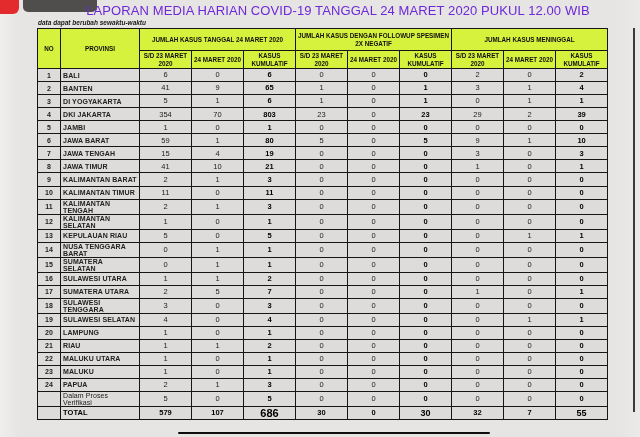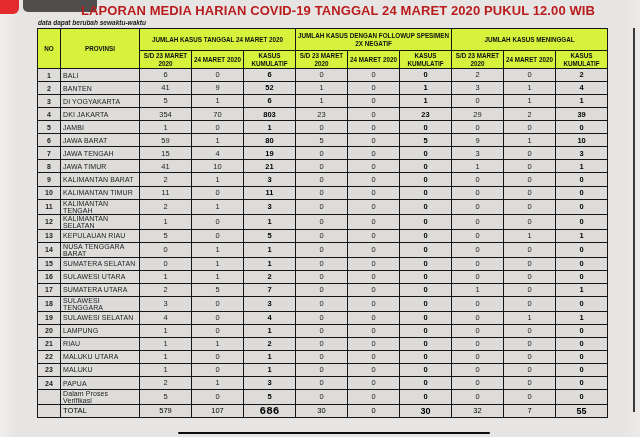--- a/index.html
+++ b/index.html
@@ -8,21 +8,21 @@
     background:linear-gradient(90deg,#efeeec 0%,#e7e5e3 3%,#e7e5e3 97%,#eceae8 100%);
     font-family:"Liberation Sans", sans-serif;
     color:#111;
   }
   .red-corner{position:absolute;left:0;top:0;width:19px;height:14px;background:#e32a2c;border-radius:0 0 6px 0;}
   .gray-bar{position:absolute;left:23px;top:0;width:74px;height:12px;background:#4f4e4c;border-radius:0 0 5px 5px;}
   .edge-line{position:absolute;left:633px;top:28px;height:384px;width:2px;background:#3a3a3a;}
   .bottom-line{position:absolute;left:178px;top:432px;width:312px;height:2px;background:#0d0d0d;border-radius:2px;}
   .title{
     position:absolute;left:48px;top:3px;width:580px;
-    text-align:center;font-size:13px;font-weight:bold;letter-spacing:0.1px;color:#b91c1c;
+    text-align:center;font-size:13px;font-weight:normal;letter-spacing:0.1px;color:#6d28d9;
   }
   .subtitle{
     position:absolute;left:38px;top:19px;
     font-size:6.5px;font-weight:bold;font-style:italic;color:#181818;
   }
   table.report{
     position:absolute;left:37px;top:28px;
     border-collapse:collapse;table-layout:fixed;width:570px;
     background:#dddcda;
   }
@@ -35,25 +35,25 @@
     font-size:6.3px;font-weight:bold;line-height:1.2;text-align:center;
     padding:1px 1px;color:#101010;
   }
   thead tr.group-row th{height:19px;}
   thead tr.sub-row th{height:15px;}
   tbody td, tfoot td{
     height:12.05px;padding:0 2px;font-size:7.5px;line-height:1;
     text-align:center;background:#dddcda;color:#222;
   }
   td.no{font-weight:bold;font-size:7px;}
-  td.prov{text-align:left;font-weight:normal;font-size:7px;letter-spacing:0.1px;}
+  td.prov{text-align:left;font-weight:bold;font-size:7px;letter-spacing:0.1px;}
   td.prov.plain{font-weight:normal;}
   td.kum{font-weight:bold;color:#000;}
-  tfoot td{font-weight:normal;color:#000;}
-  tfoot td.big{font-size:11px;font-family:Liberation Mono, monospace;}
+  tfoot td{font-weight:bold;color:#000;}
+  tfoot td.big{font-size:11px;}
   tfoot td.mid{font-size:9px;}
   tfoot td.prov{font-size:7.5px;}
 </style>
 </head>
 <body>
 
 <div class="red-corner"></div>
 <div class="gray-bar"></div>
 <div class="edge-line"></div>
 <div class="bottom-line"></div>
@@ -107,21 +107,21 @@
         <td class="kum">0</td>
         <td>2</td>
         <td>0</td>
         <td class="kum">2</td>
       </tr>
       <tr>
         <td class="no">2</td>
         <td class="prov">BANTEN</td>
         <td>41</td>
         <td>9</td>
-        <td class="kum">52</td>
+        <td class="kum">65</td>
         <td>1</td>
         <td>0</td>
         <td class="kum">1</td>
         <td>3</td>
         <td>1</td>
         <td class="kum">4</td>
       </tr>
       <tr>
         <td class="no">3</td>
         <td class="prov">DI YOGYAKARTA</td>

